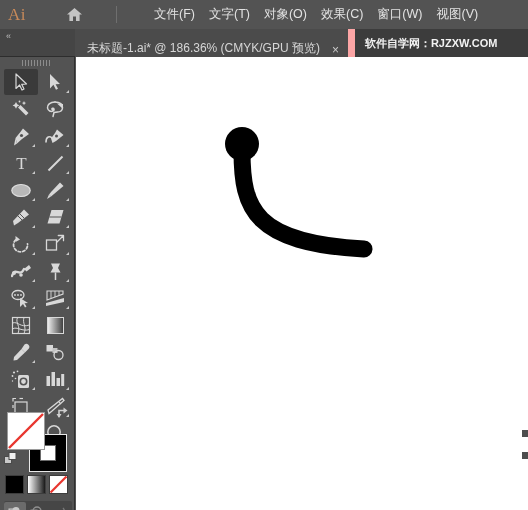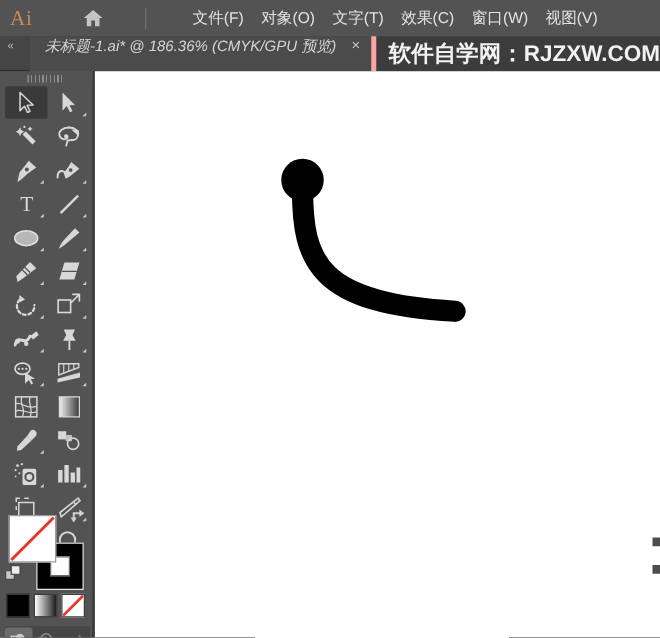--- a/index.html
+++ b/index.html
@@ -83,46 +83,45 @@
   }
   .collapse-arrows {
     position: absolute;
     left: 6px; top: 2px;
     color: #bdbdbd;
     font-size: 9px;
     letter-spacing: -1px;
   }
   .doc-tab {
     display: flex;
-    align-items: flex-start;
+    align-items: flex-end;
     background: #4b4b4b;
     padding: 0 6px 0 12px;
-    border-right: 4px solid #fca5a5;
+    border-right: 7px solid #fca5a5;
     height: 28px;
     box-sizing: border-box;
-    font-style: italic;
   }
   .doc-tab-title {
     color: #d6d6d6;
     font-size: 12px;
     white-space: nowrap;
   }
   .doc-tab-close {
     color: #c9c9c9;
     font-size: 12px;
     margin-left: 9px;
     padding: 0 3px;
     cursor: pointer;
   }
   .watermark {
     display: flex;
     align-items: center;
     padding-left: 10px;
     color: #f2f2f2;
-    font-size: 18px;
+    font-size: 11px;
     font-weight: bold;
     white-space: nowrap;
   }
 
   
   .toolbar {
     position: absolute;
     left: 0; top: 57px;
     width: 75px; height: 453px;
     background: #535353;
@@ -286,22 +285,22 @@
   <div class="menubar">
     <div class="ai-logo">Ai</div>
     <div class="home-btn">
       <svg width="17" height="15" viewBox="0 0 17 15">
         <path d="M8.5 1 L16 7.4 L13.6 7.4 L13.6 14 L10 14 L10 9.4 L7 9.4 L7 14 L3.4 14 L3.4 7.4 L1 7.4 Z" fill="#c4c4c4"></path>
       </svg>
     </div>
     <div class="menu-sep"></div>
     <div class="menu-items">
       <div class="menu-item">文件(F)</div>
+      <div class="menu-item">文字(T)</div>
       <div class="menu-item">对象(O)</div>
-      <div class="menu-item">文字(T)</div>
       <div class="menu-item">效果(C)</div>
       <div class="menu-item">窗口(W)</div>
       <div class="menu-item">视图(V)</div>
     </div>
   </div>
 
   <div class="tabbar">
     <div class="tabbar-left-stub">
       <span class="collapse-arrows">«</span>
     </div>

